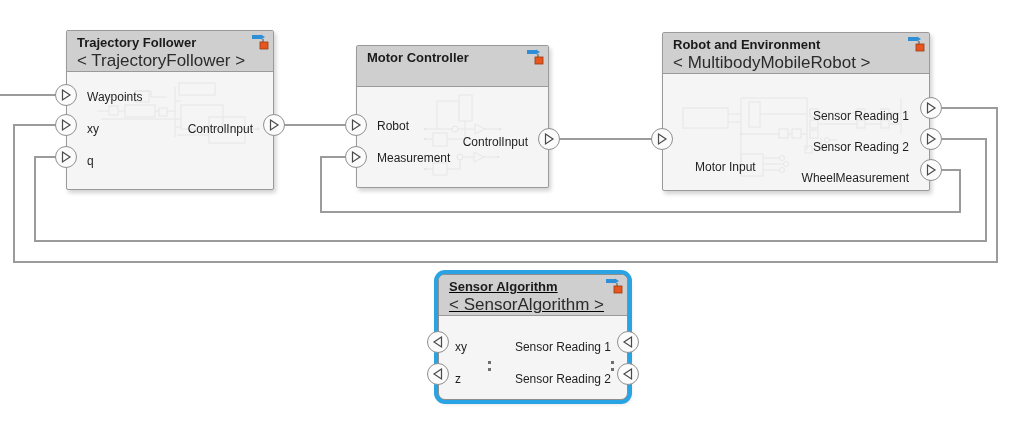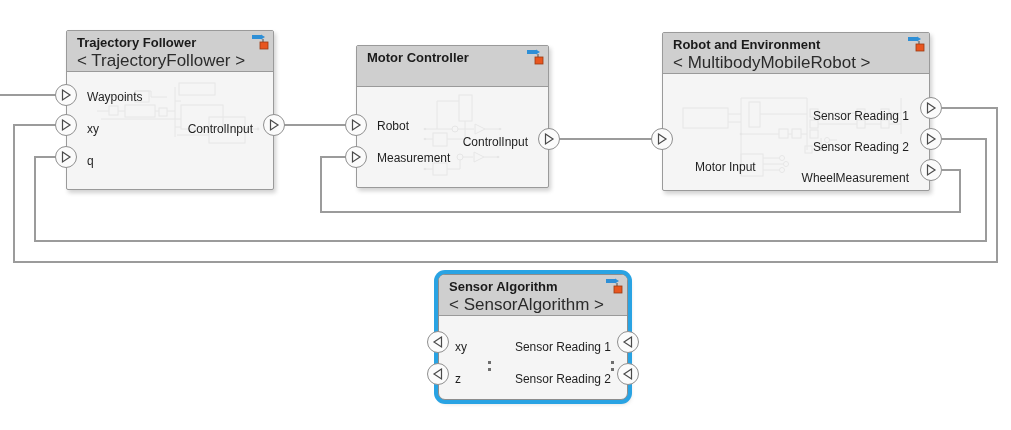--- a/index.html
+++ b/index.html
@@ -33,20 +33,21 @@
     box-sizing: border-box;
     background: #f5f5f5;
     border: 1px solid #9a9a9a;
     border-radius: 2px;
     box-shadow: 2px 3px 4px rgba(0,0,0,0.18);
   }
   .block.selected {
     border: 1px solid #8d8d8d;
     border-radius: 7px;
     box-shadow: 0 0 0 4px #29a3e3, 2px 3px 5px rgba(0,0,0,0.22);
+    text-decoration: underline;
   }
   .block-header {
     position: relative;
     box-sizing: border-box;
     height: 41px;
     background: #cfcfcf;
     border-bottom: 1px solid #9a9a9a;
     padding: 3px 10px 0 10px;
     overflow: hidden;
   }

